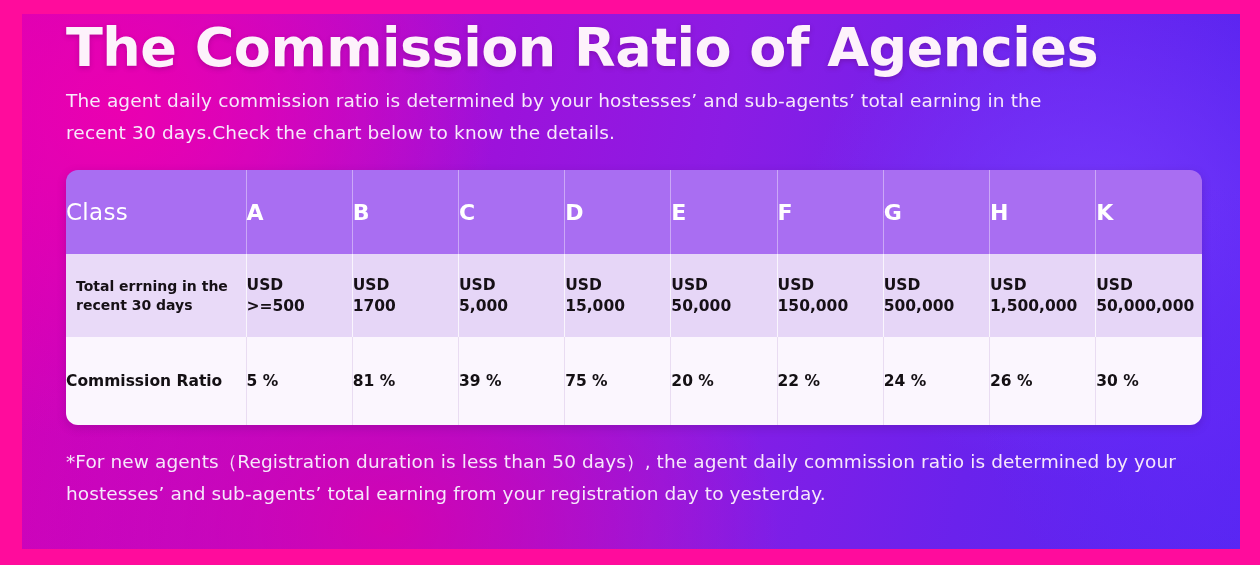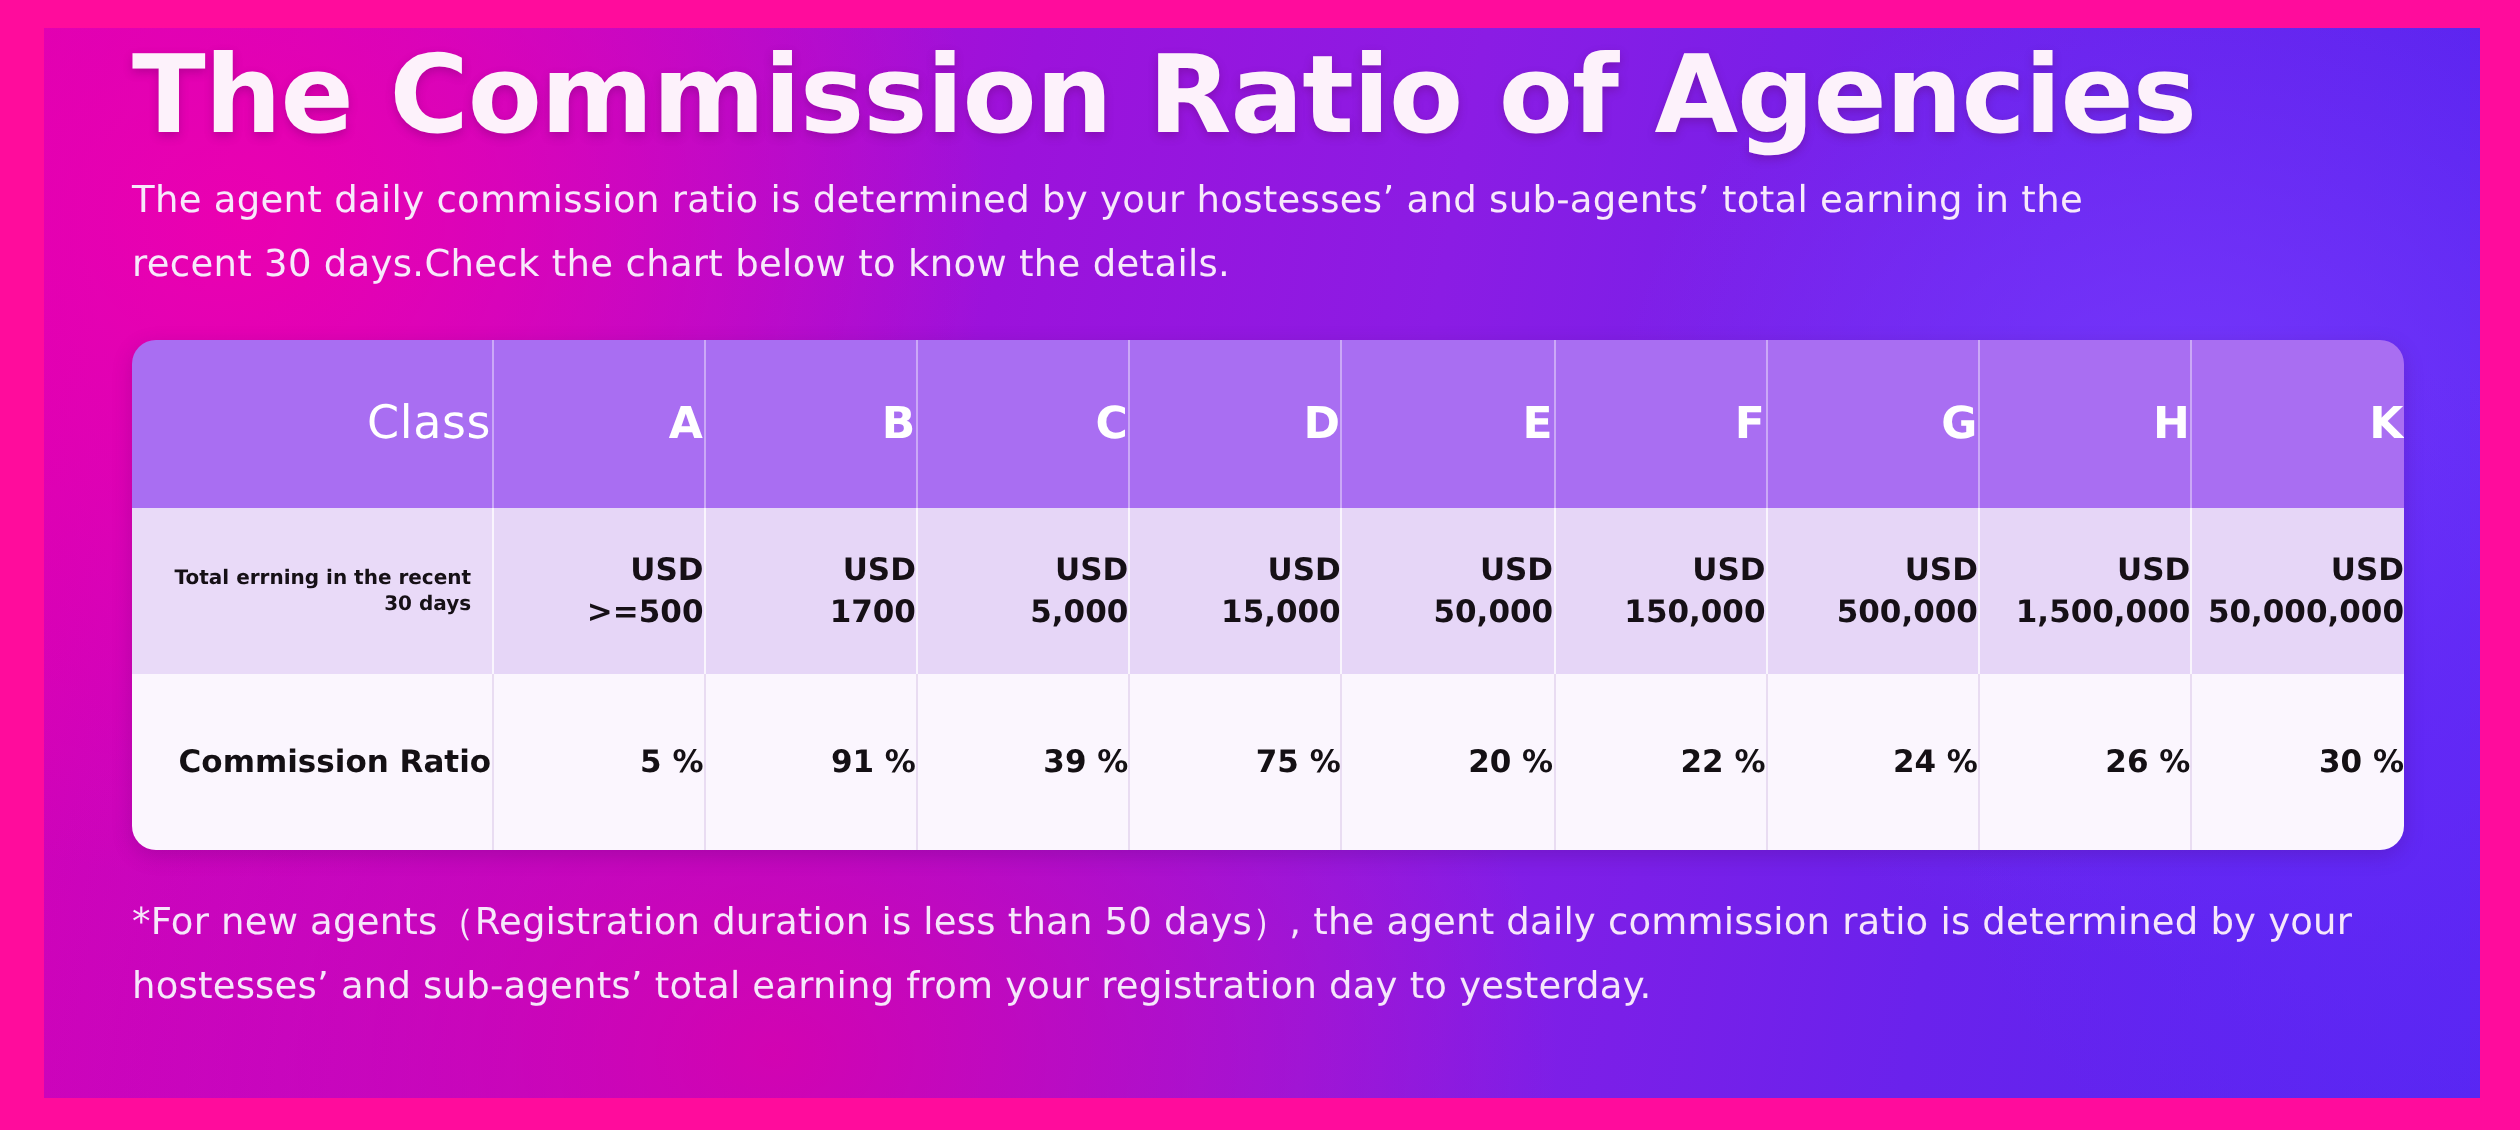--- a/index.html
+++ b/index.html
@@ -85,21 +85,21 @@
   table.grid {
     width: 100%;
     border-collapse: collapse;
     table-layout: fixed;
   }
   table.grid col.c-label { width: 180px; }
   table.grid col.c-data  { width: 106.2px; }
 
   table.grid th, table.grid td {
     padding: 0;
-    text-align: right;
+    text-align: left;
     vertical-align: middle;
   }
 
   
   tr.head th {
     height: 84px;
     background: #a96ef2;
     color: #ffffff;
     font-size: 22px;
     font-weight: 700;
@@ -114,21 +114,21 @@
     height: 83px;
     background: #e6d6f7;
     color: #161016;
     font-size: 15.5px;
     font-weight: 700;
     line-height: 1.32;
     border-right: 1px solid rgba(255,255,255,0.75);
   }
   tr.row-earn td:last-child { border-right: none; }
   tr.row-earn td.label-cell {
-    font-size: 10px;
+    font-size: 14px;
     background: #e9daf8;
     padding: 0 10px;
     margin-top: 28px;
   }
 
   
   tr.row-ratio td {
     height: 88px;
     background: #fbf6fe;
     color: #141014;
@@ -226,21 +226,21 @@
                 <span>1,500,000</span>
               </td>
               <td class="cell-two-line">
                 <span>USD</span>
                 <span>50,000,000</span>
               </td>
             </tr>
             <tr class="row-ratio">
               <td class="label-cell">Commission Ratio</td>
               <td>5 %</td>
-              <td>91 %</td>
+              <td>81 %</td>
               <td>39 %</td>
               <td>75 %</td>
               <td>20 %</td>
               <td>22 %</td>
               <td>24 %</td>
               <td>26 %</td>
               <td>30 %</td>
             </tr>
           </tbody>
         </table>

